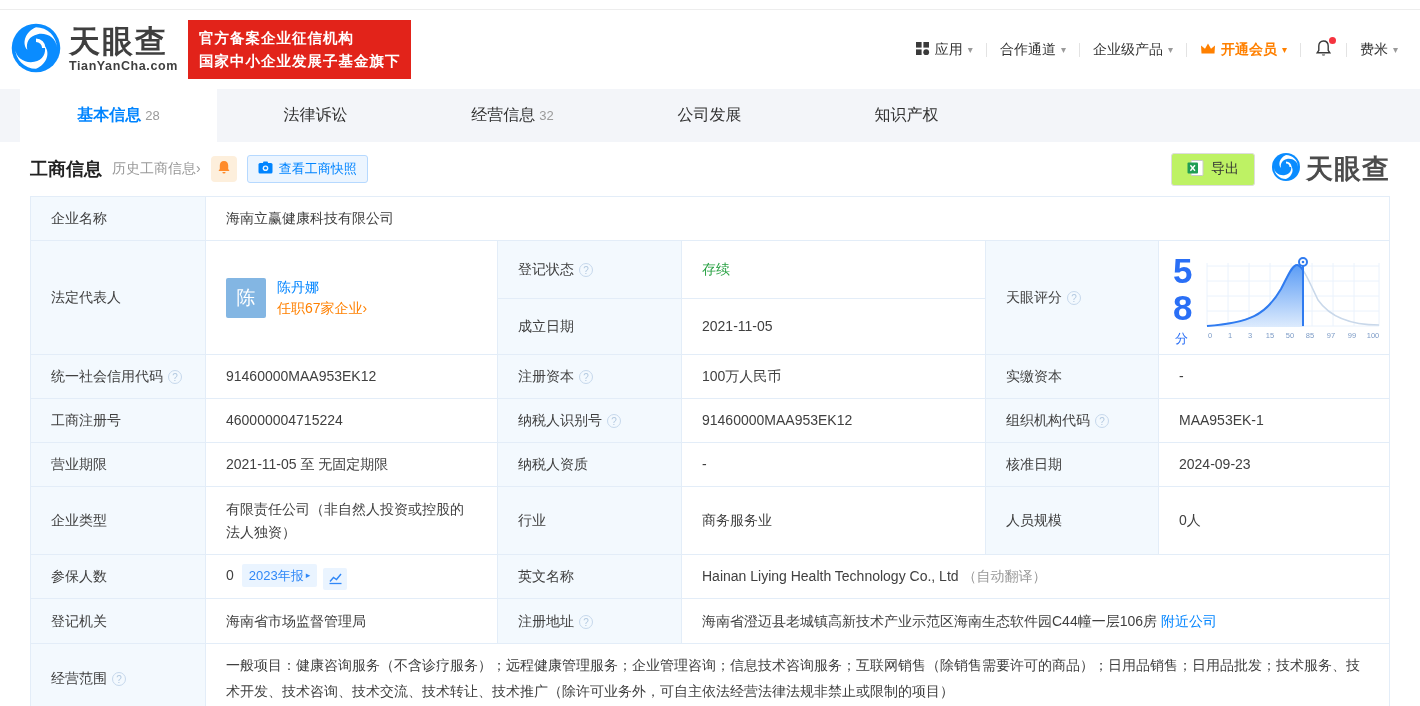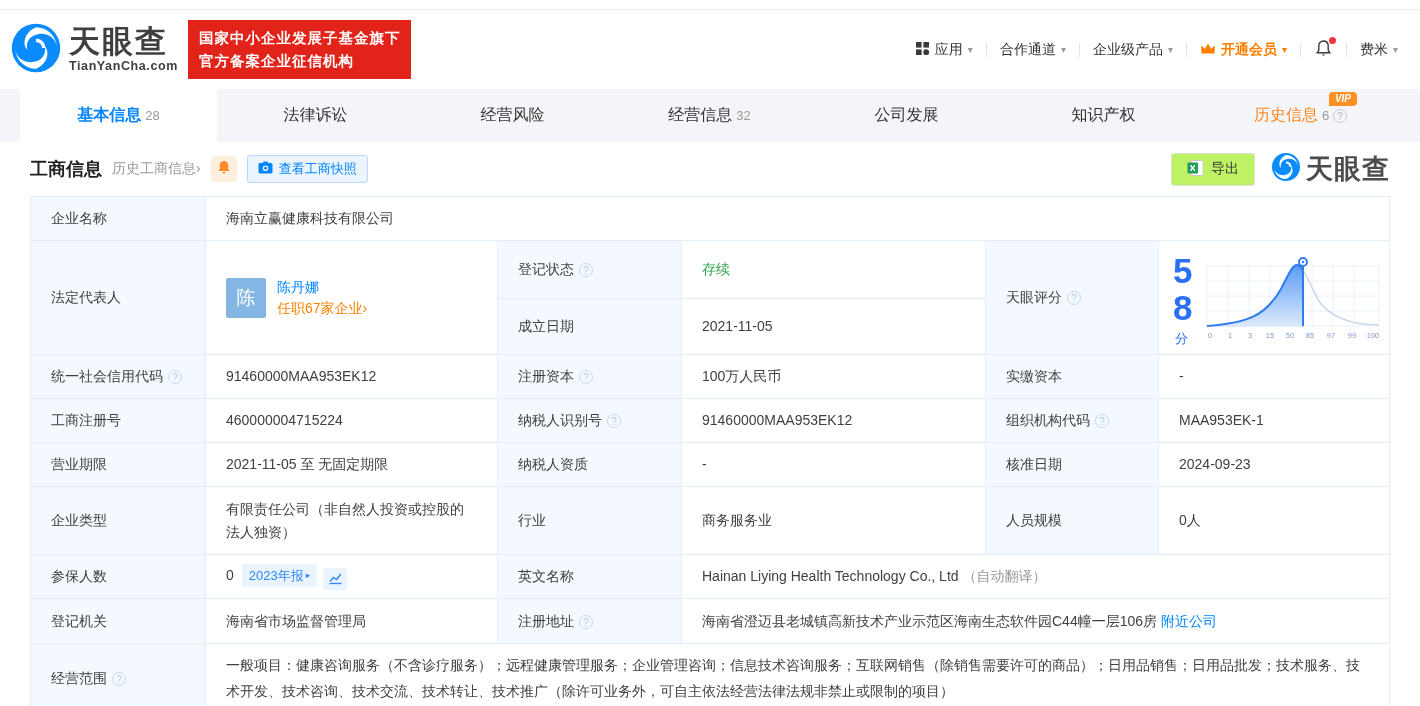--- a/index.html
+++ b/index.html
@@ -100,22 +100,22 @@
         <path d="M30 54 A24 24 0 0 1 6 30 C6 42 18 48 28 46 C38 44 42 36 40 28 C46 34 44 48 30 54 Z" fill="#fff"></path>
         <path d="M30 21 a9 9 0 0 1 9 9" stroke="#fff" stroke-width="4" fill="none"></path>
       </svg>
     </span>
     <span class="logo-txt">
       <div class="cn">天眼查</div>
       <div class="en">TianYanCha.com</div>
     </span>
   </div>
   <div class="badge">
+    <div>官方备案企业征信机构</div>
     <div>国家中小企业发展子基金旗下</div>
-    <div>官方备案企业征信机构</div>
   </div>
 
 
   <div class="nav">
     <span class="nav-item">
       <span>
         <svg width="15" height="15">
             <rect x="1" y="1" width="5.6" height="5.6" fill="#3a3a3a"></rect>
             <rect x="8.4" y="1" width="5.6" height="5.6" fill="#3a3a3a"></rect>
             <rect x="1" y="8.4" width="5.6" height="5.6" fill="#3a3a3a"></rect>
@@ -163,38 +163,29 @@
 
 <div class="tabbar">
   <div class="tab active">
     <span>基本信息</span>
       <span class="count">28</span>
   </div>
   <div class="tab">
       <span>法律诉讼</span>
     </div>
   <div class="tab">
-      <span>经营风险</span>
-    </div>
-  <div class="tab">
     <span>经营信息</span>
       <span class="count">32</span>
   </div>
   <div class="tab">
       <span>公司发展</span>
     </div>
   <div class="tab">
       <span>知识产权</span>
     </div>
-  <div class="tab vip-col">
-    <span class="vip-badge">VIP</span>
-    <span>历史信息</span>
-      <span class="count">6</span>
-    <span class="q-ic">?</span>
-  </div>
 </div>
 
 <div class="section-bar">
   <span class="sec-title">工商信息</span>
   <span class="hist-link">
     <span>历史工商信息</span><span>›</span>
   </span>
   <span class="chip-bell">
     <span>
       <svg width="14" height="15" viewBox="0 0 14 15">

